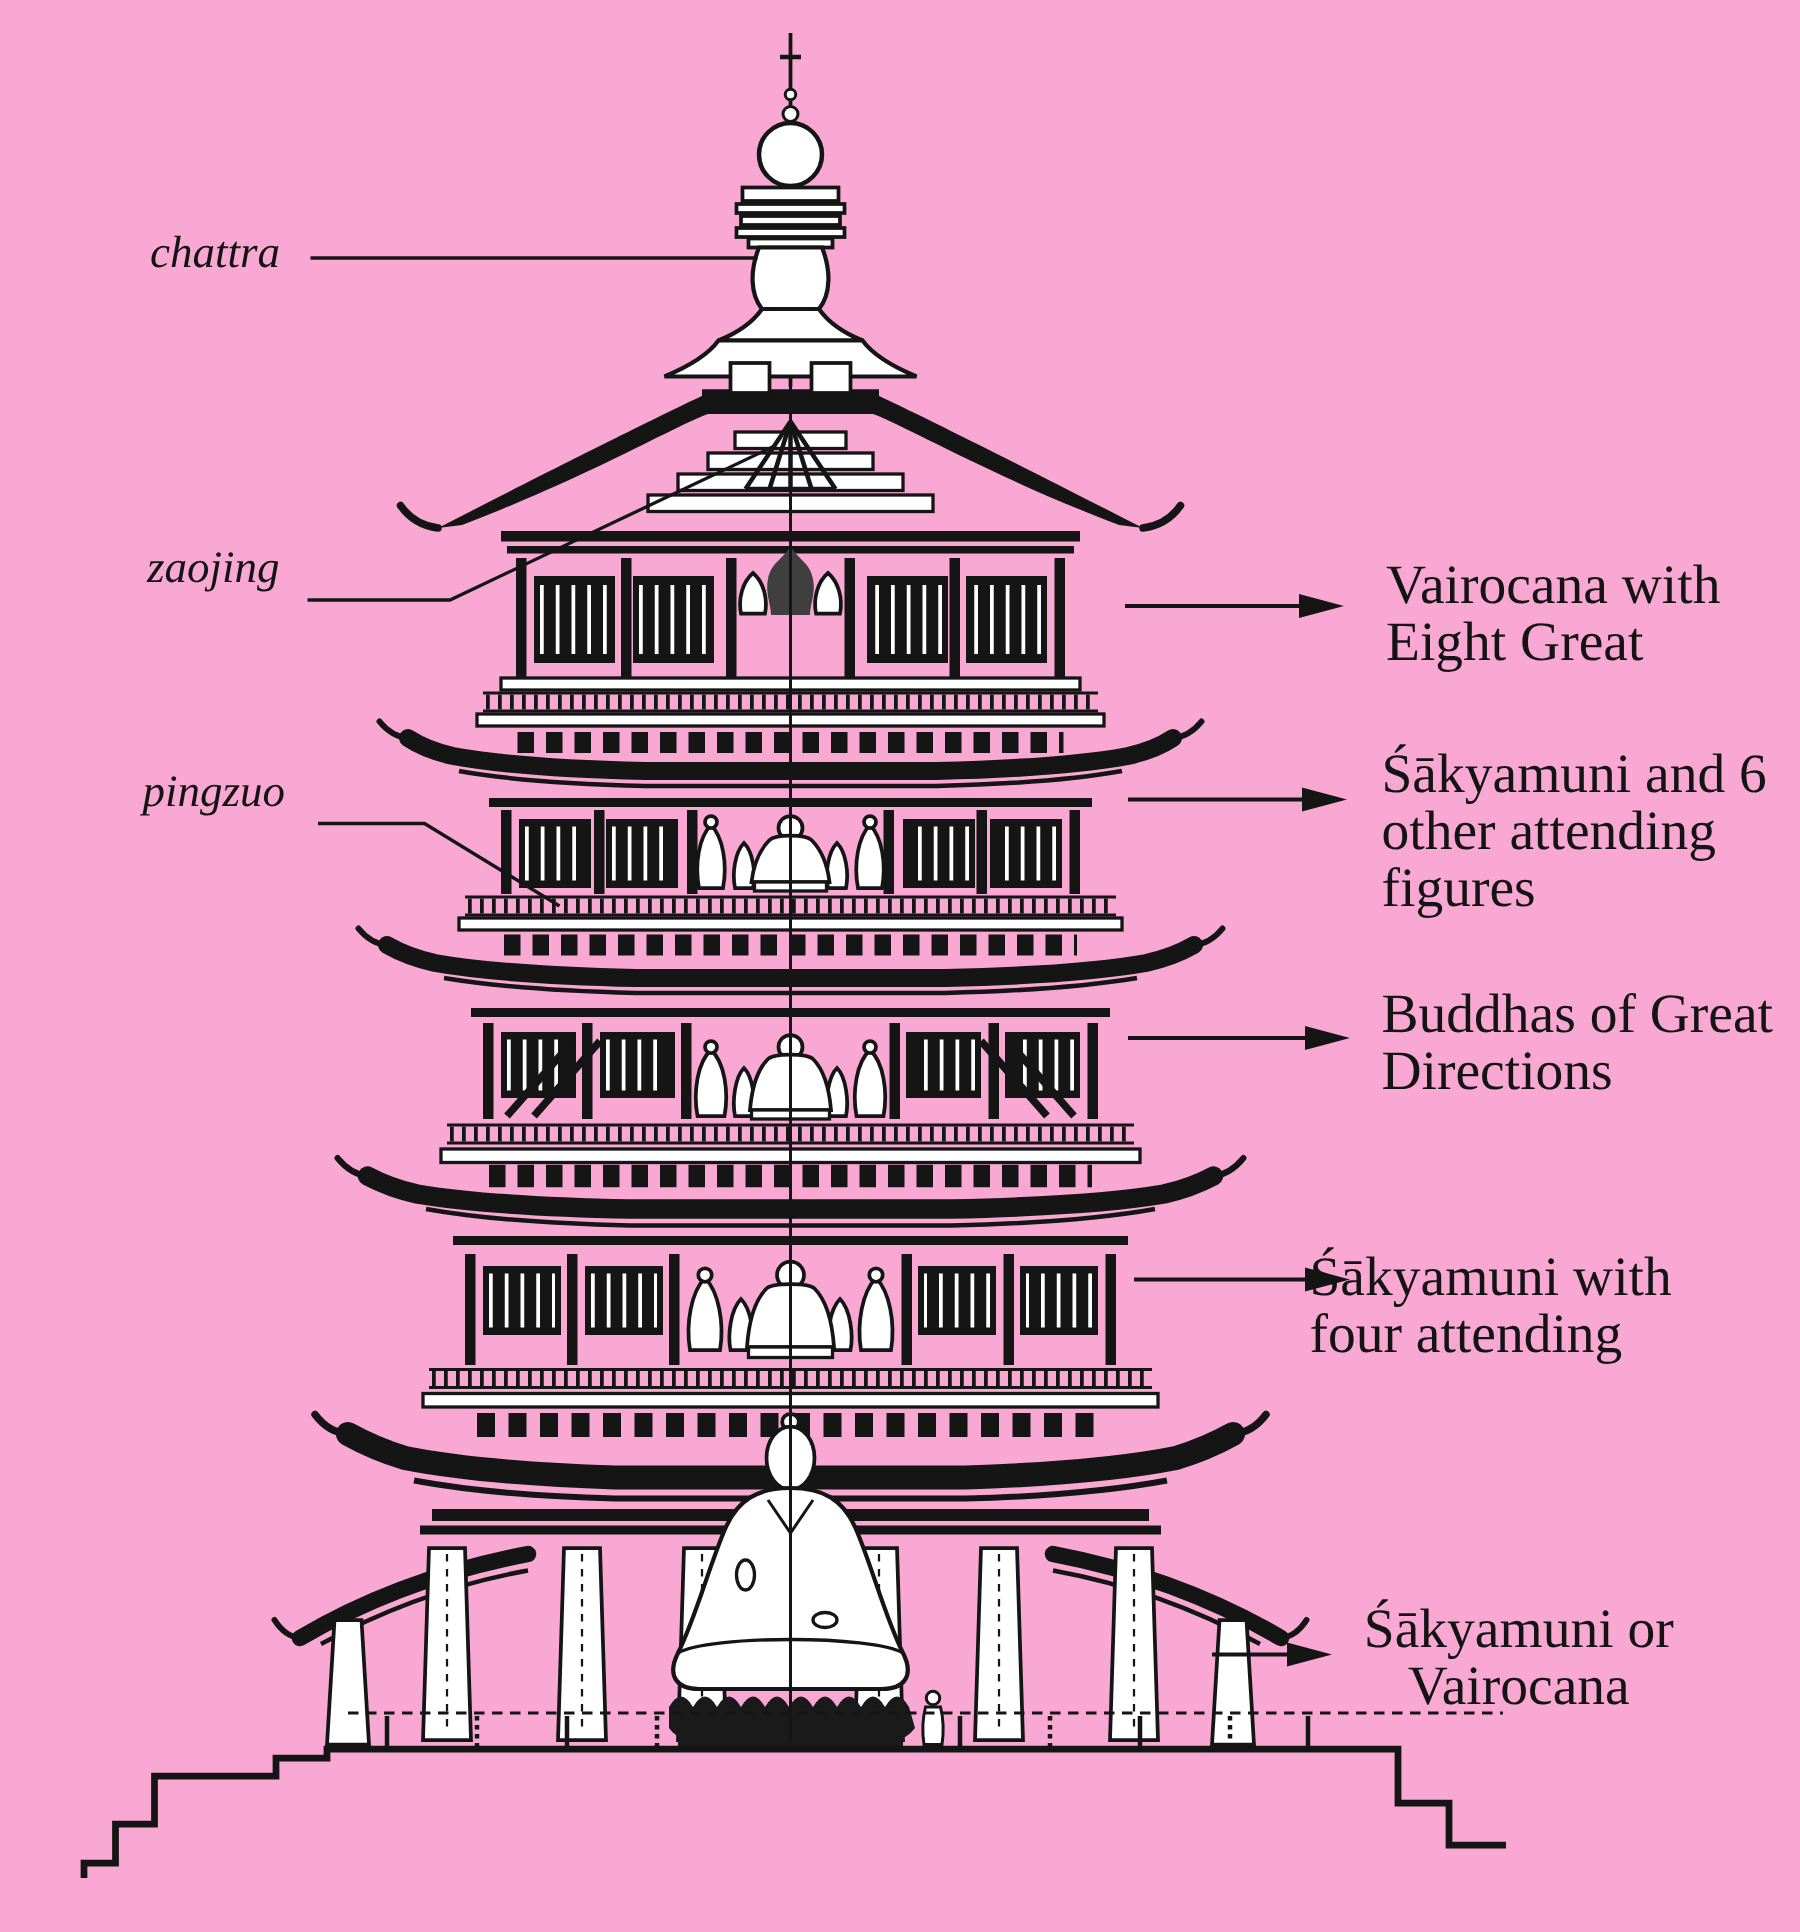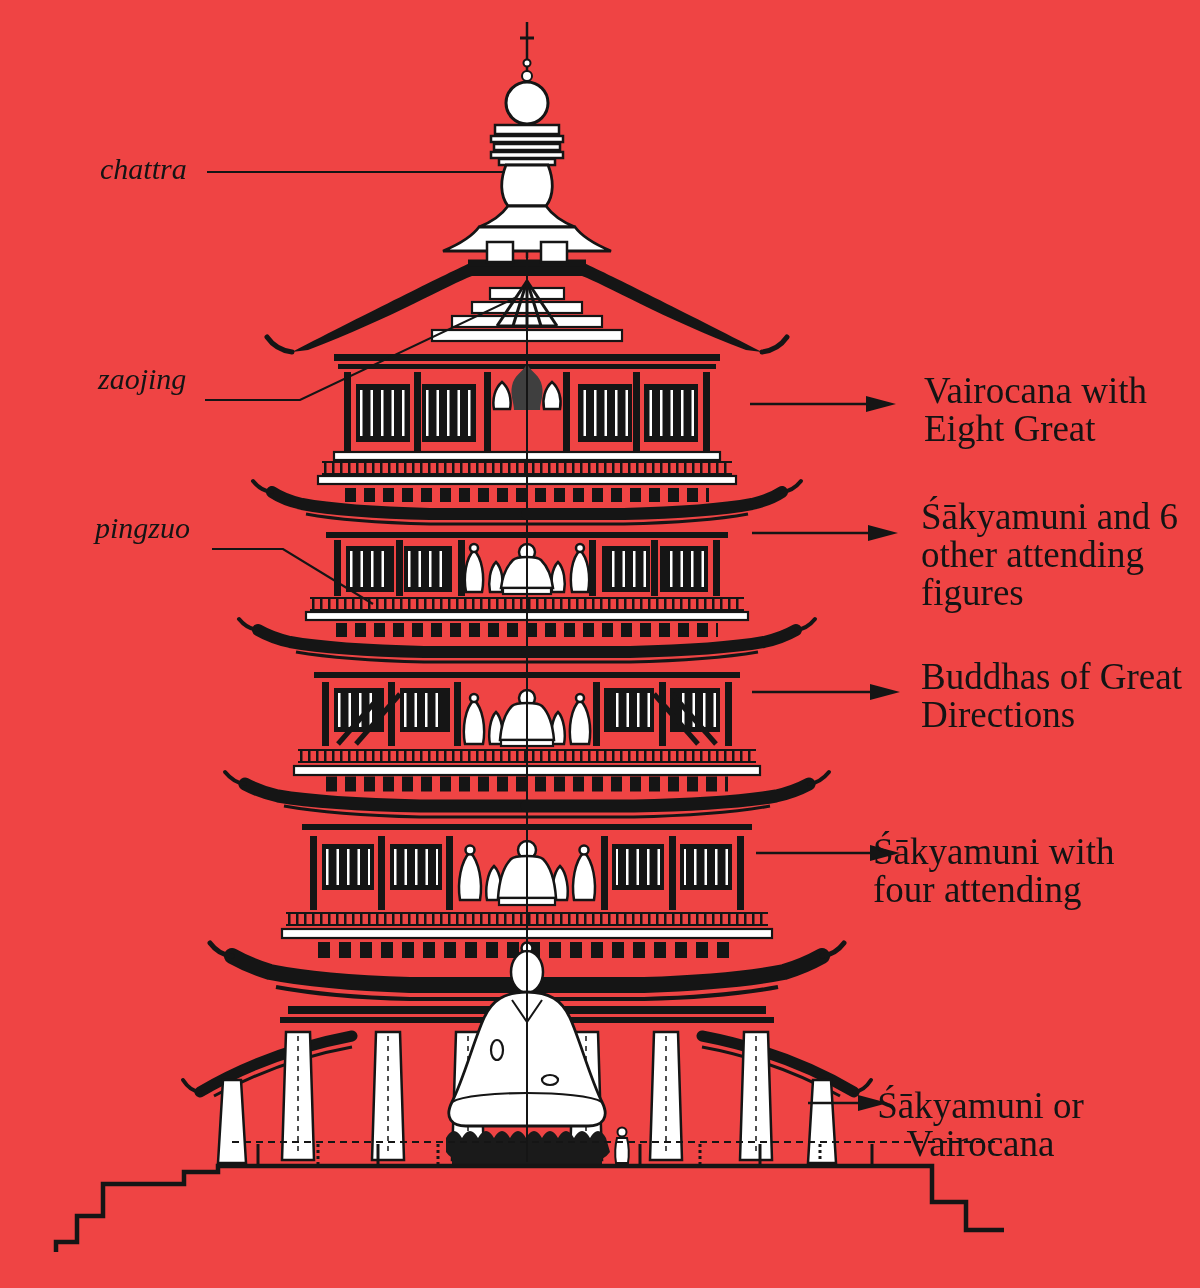--- a/index.html
+++ b/index.html
@@ -1,16 +1,16 @@
 <!DOCTYPE html>
 <html><head>
 <meta charset="utf-8">
 <style>
   html,body{margin:0;padding:0;background:#fff;}
-  #page{position:relative;width:1200px;height:1288px;background:#ef4444;overflow:hidden;
+  #page{position:relative;width:1200px;height:1288px;background:#f9a8d4;overflow:hidden;
         font-family:"Liberation Serif","DejaVu Serif",serif;color:#141414;}
   #drawing{position:absolute;left:0;top:0;width:1200px;height:1288px;color:#151515;}
   .lbl{position:absolute;font-size:37px;line-height:38px;white-space:nowrap;}
   .lbl.it{font-style:italic;font-size:30px;}
   .lbl.ctr{text-align:center;white-space:normal;}
 </style>
 </head>
 <body>
 
 <div id="page">
@@ -269,18 +269,18 @@
   <div class="lbl" style="left:921px;top:658px;">
     <div>Buddhas of Great</div>
     <div>Directions</div>
   </div>
 
   <div class="lbl" style="left:873px;top:833px;">
     <div>Śākyamuni with</div>
     <div>four attending</div>
   </div>
 
-  <div class="lbl ctr" style="left:873px;top:1068px;width:215px;margin-top:19px;">
+  <div class="lbl ctr" style="left:905px;top:1068px;width:215px;">
     <div>Śākyamuni or</div>
     <div>Vairocana</div>
   </div>
 
 </div>
 
 </body></html>

